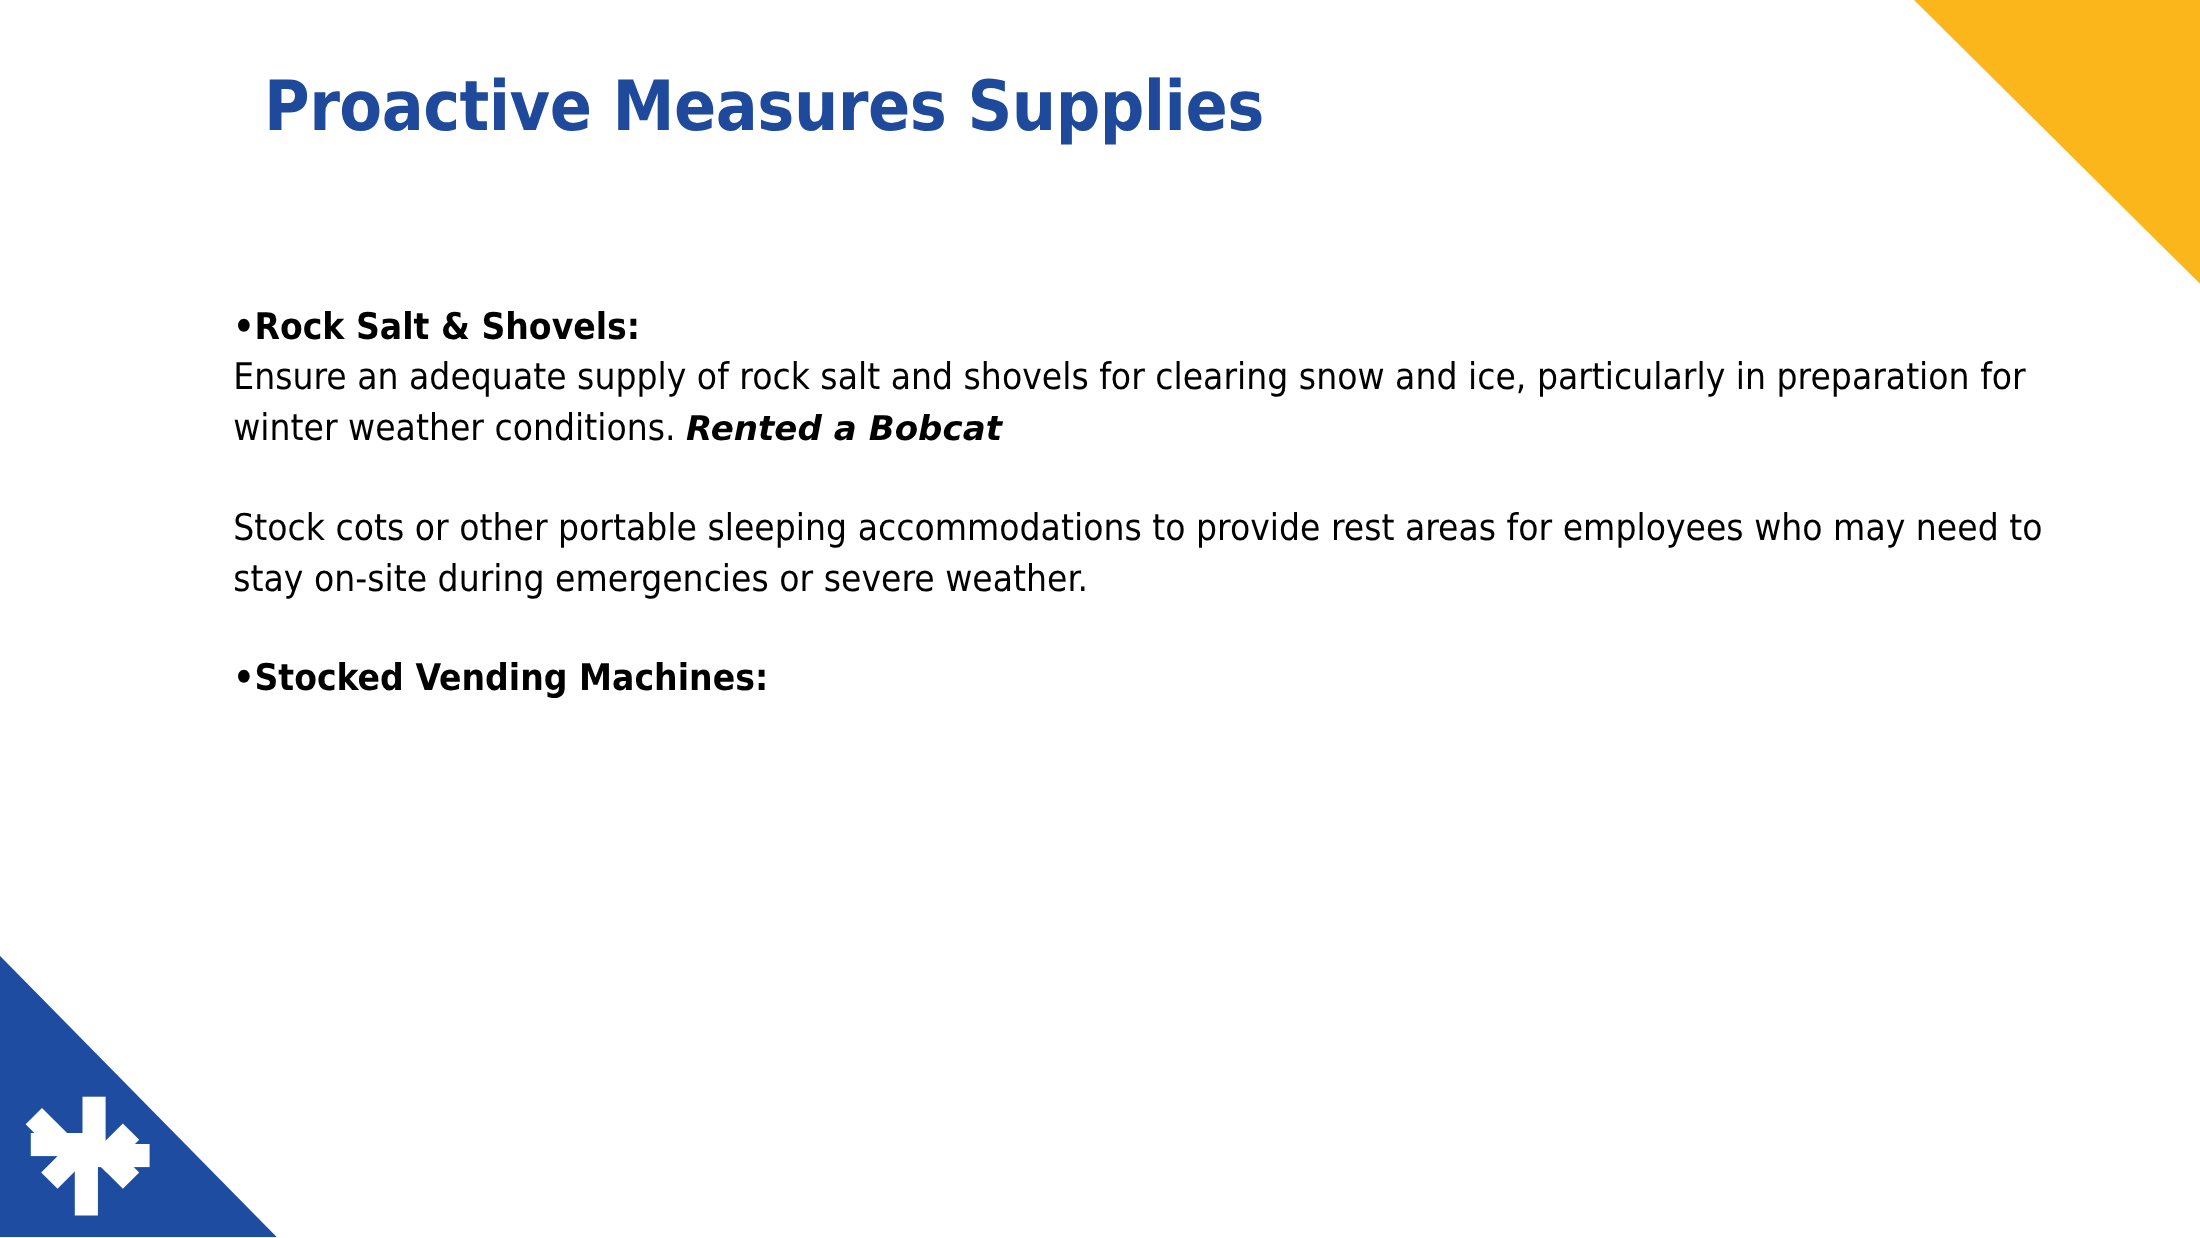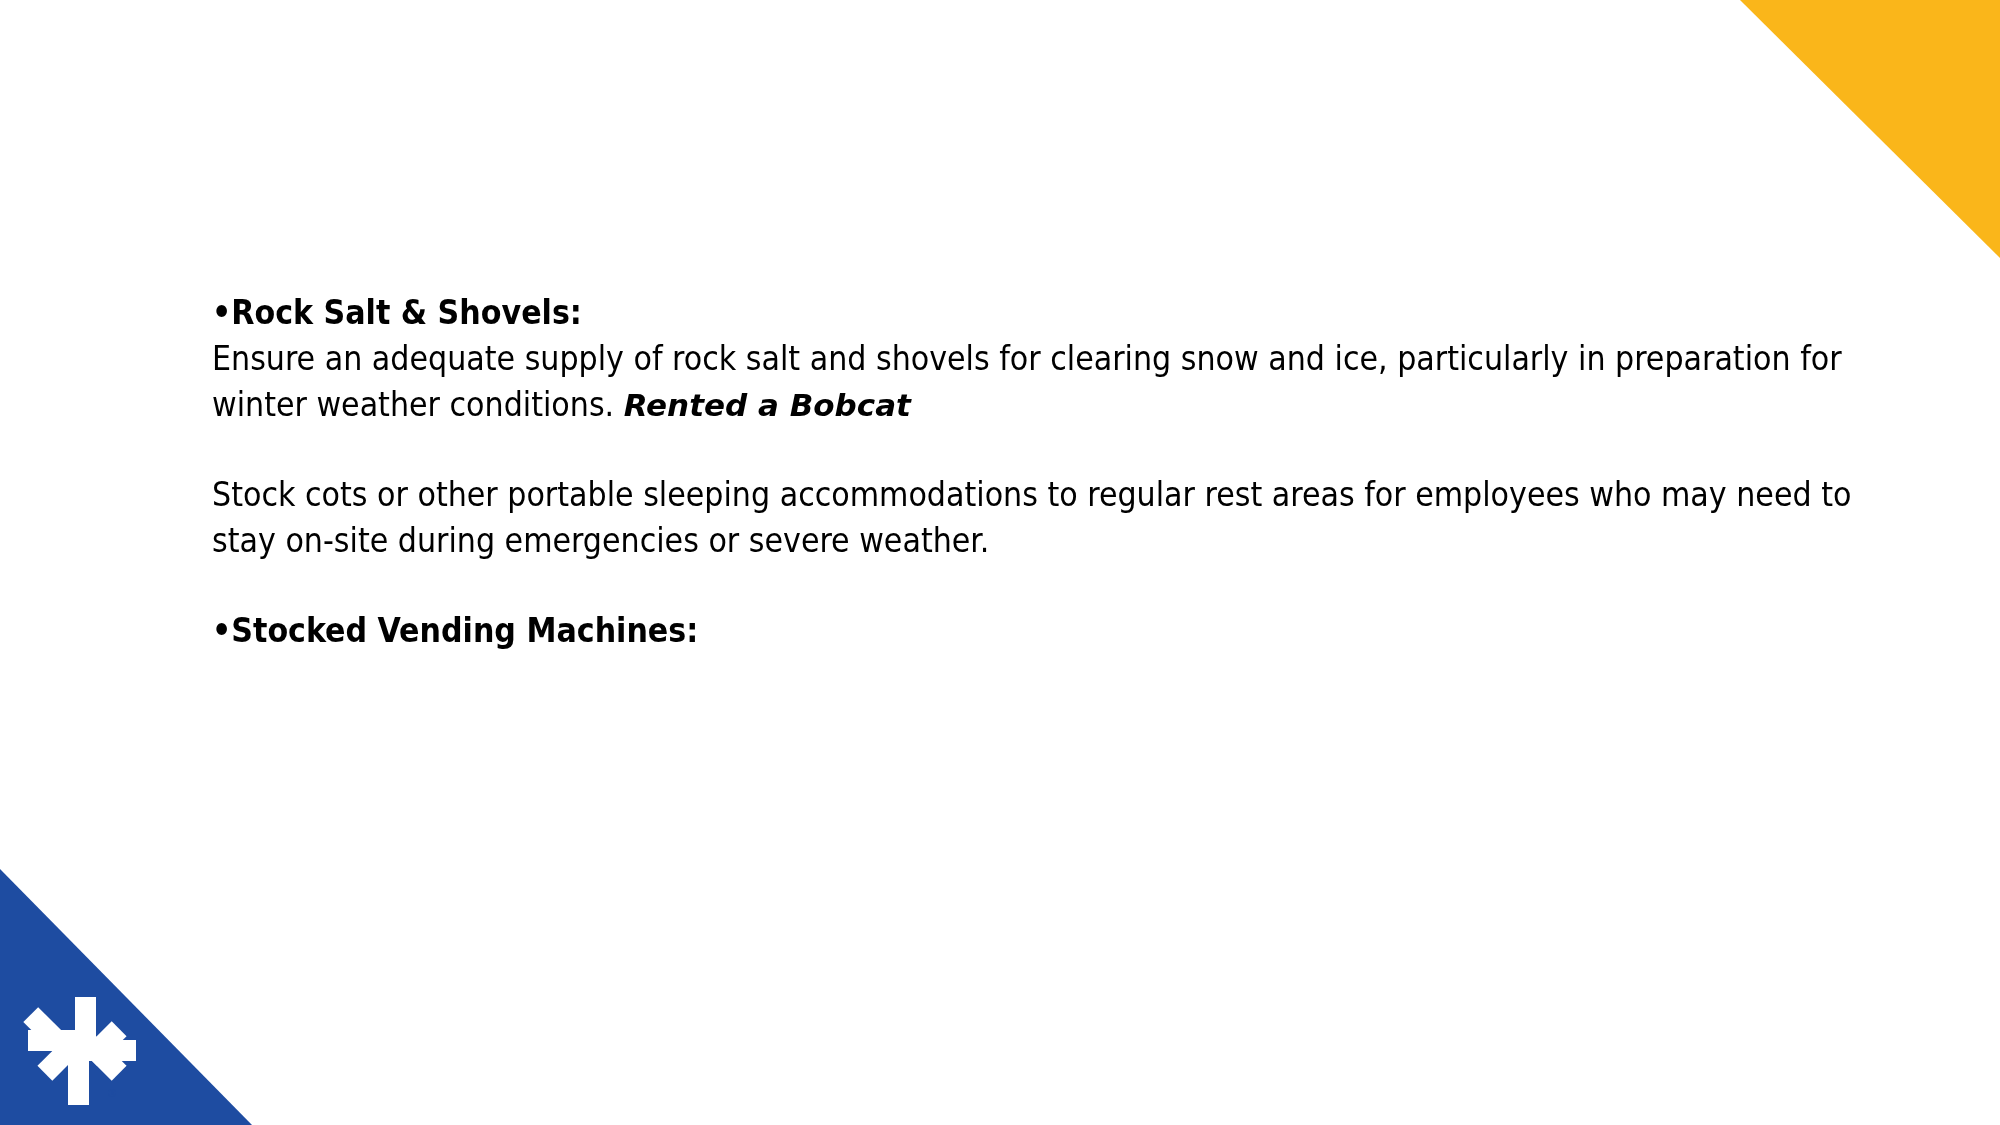--- a/index.html
+++ b/index.html
@@ -57,21 +57,21 @@
     font-size: 63px;
     letter-spacing: -0.5px;
     white-space: nowrap;
     line-height: 1.1;
   }
 
   
   .body-block {
     position: absolute;
     left: 212px;
-    top: 290px;
+    top: 274px;
     width: 1660px;
     color: #000000;
     font-family: "DejaVu Sans Condensed", "Liberation Sans Narrow", "Liberation Sans", sans-serif;
     font-size: 33.5px;
     line-height: 46px;
   }
   .bullet-group { margin-bottom: 44px; }
   .bullet-group:last-child { margin-bottom: 17px; }
   .bullet-heading {
     font-weight: bold;
@@ -109,30 +109,31 @@
         <rect x="60" y="58" width="42" height="21" transform="rotate(-45 60 58)"></rect>
         <rect x="46" y="58" width="21" height="54"></rect>
         <rect x="-2" y="58" width="42" height="21" transform="rotate(45 60 58)"></rect>
         <rect x="6" y="37" width="54" height="21"></rect>
         <rect x="18" y="37" width="42" height="21" transform="rotate(-45 60 58)"></rect>
       </g>
       <text x="86" y="104" font-family="Liberation Sans, sans-serif" font-size="11" fill="#1e4ca1">®</text>
     </svg>
   </div>
 
+  <div class="slide-title">Proactive Measures Supplies</div>
 
   <div class="body-block">
 
     <div class="bullet-group">
       <div class="bullet-heading"><span class="dot">•</span><span>Rock Salt &amp; Shovels:</span></div>
       <div class="bullet-body"><span>Ensure an adequate supply of rock salt and shovels for clearing snow and ice, particularly in preparation for winter weather conditions.</span> <span class="emph">Rented a Bobcat</span></div>
     </div>
 
     <div class="bullet-group">
-      <div class="bullet-body"><span>Stock cots or other portable sleeping accommodations to regular rest areas for employees who may need to stay on-site during emergencies or severe weather.</span></div>
+      <div class="bullet-body"><span>Stock cots or other portable sleeping accommodations to provide rest areas for employees who may need to stay on-site during emergencies or severe weather.</span></div>
     </div>
 
 
     <div class="bullet-group">
       <div class="bullet-heading"><span class="dot">•</span><span>Stocked Vending Machines:</span></div>
     </div>
 
   </div>
 </div>
 

